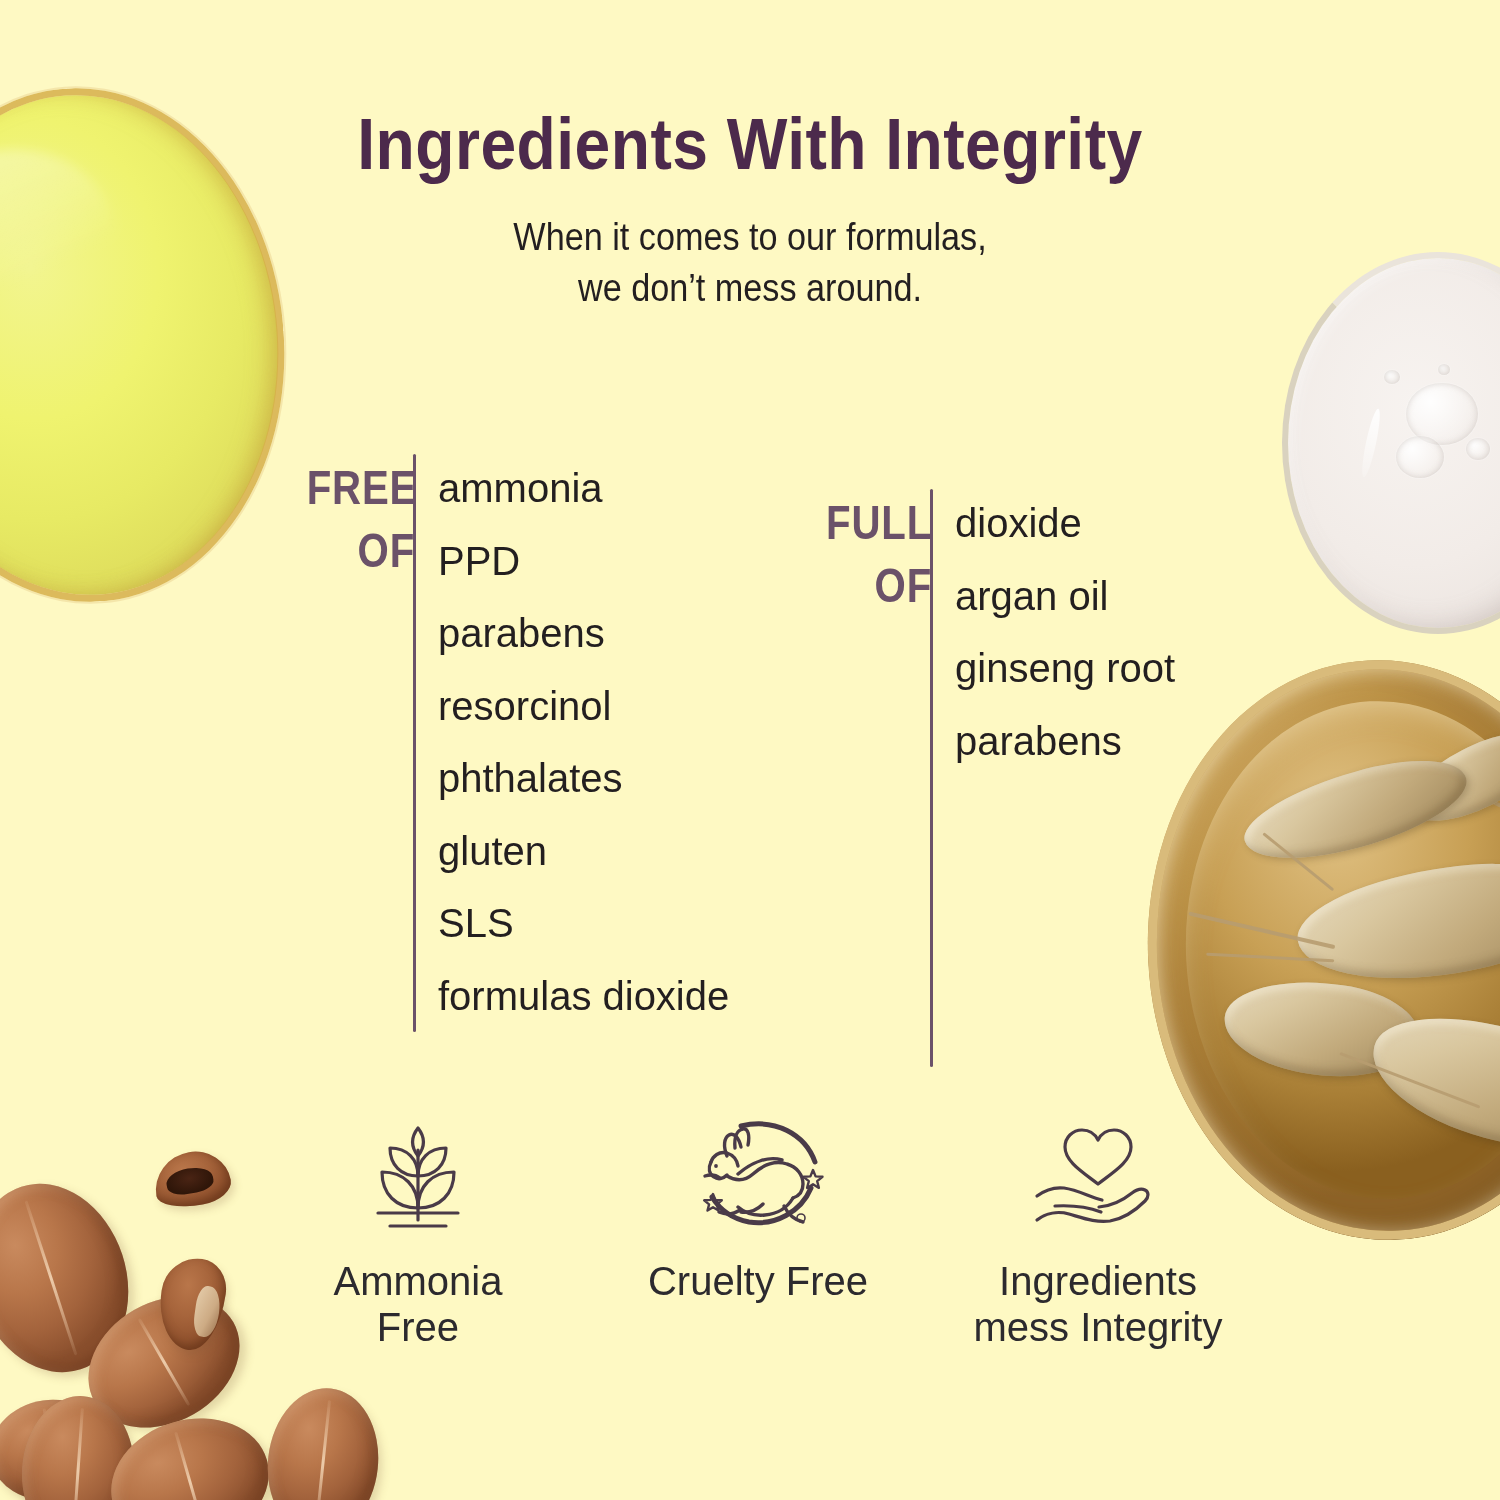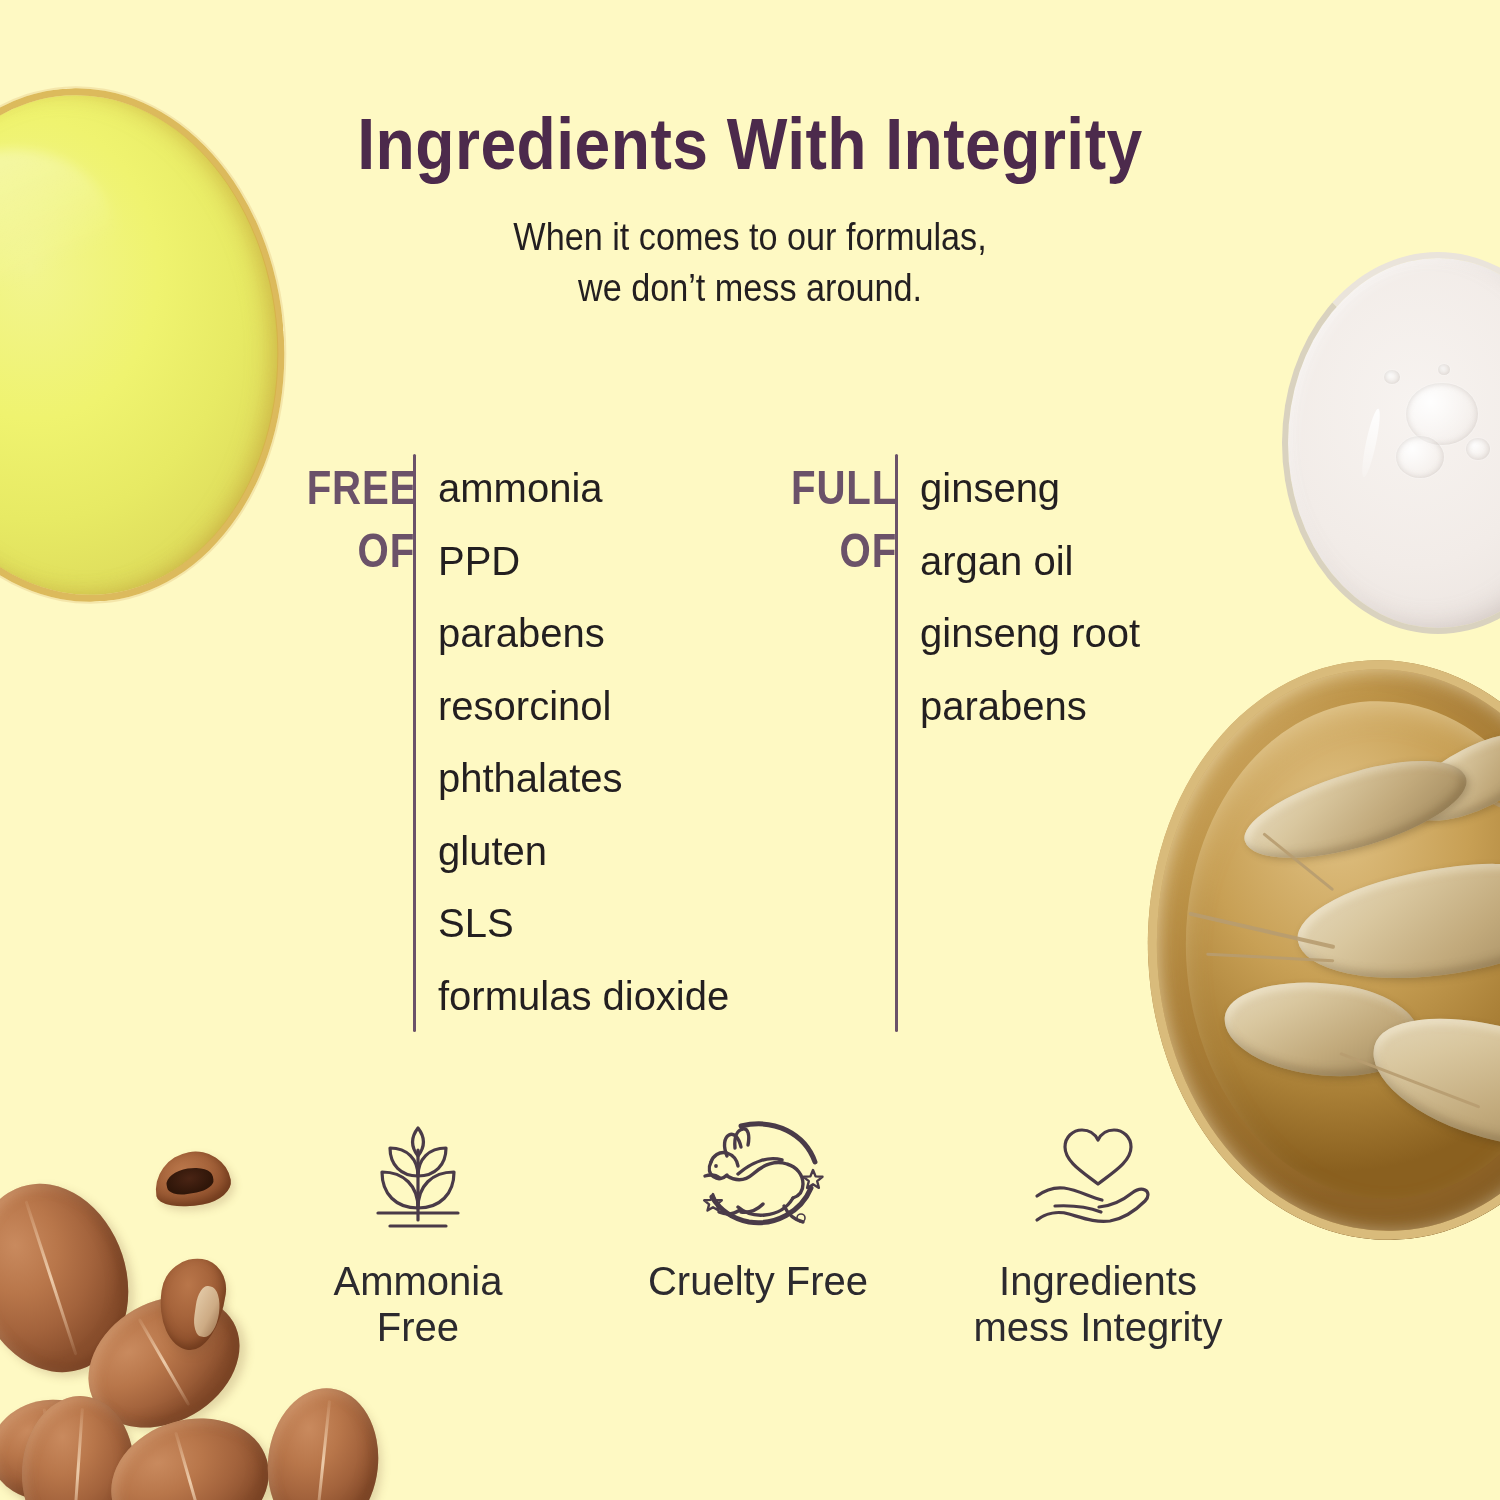--- a/index.html
+++ b/index.html
@@ -138,21 +138,21 @@
     margin:0;padding-top:30px;
     font-family:"Liberation Sans Narrow","Liberation Sans", sans-serif;
     font-weight:400;font-size:38px;line-height:1.34;color:#231f20;
     transform:scaleX(.9);transform-origin:50% 50%;
     white-space:pre-line;
   }
 
   #lists{position:absolute;left:0;top:452px;width:1384px;height:590px;}
   .col{position:absolute;top:0;display:flex;}
   #col-free{left:283px;}
-  #col-full{left:765px;}
+  #col-full{left:800px;margin-top:35px;}
   .col-label{
     font-family:"Liberation Sans Narrow","Liberation Sans", sans-serif;
     font-weight:700;font-size:49px;line-height:1.28;
     color:#6b5269;text-align:right;
     transform:scaleX(.82);transform-origin:100% 0;
     width:132px;padding-top:4px;letter-spacing:1px;
   }
   .divider{width:3px;background:#6b5269;margin:2px 0 0 0;height:578px;border-radius:2px;}
   #col-free .divider{margin-left:-2px;}
   #col-full .divider{margin-left:-2px;}
@@ -257,21 +257,21 @@
         <div class="item">SLS</div>
         <div class="item">formulas dioxide</div>
       </div>
     </div>
 
     <div class="col" id="col-full">
       <div class="col-label">FULL
 OF</div>
       <div class="divider"></div>
       <div class="items">
-        <div class="item">ginseng</div>
+        <div class="item">dioxide</div>
         <div class="item">argan oil</div>
         <div class="item">ginseng root</div>
         <div class="item">parabens</div>
       </div>
     </div>
 
   </div>
 
   <div id="badges">
 

